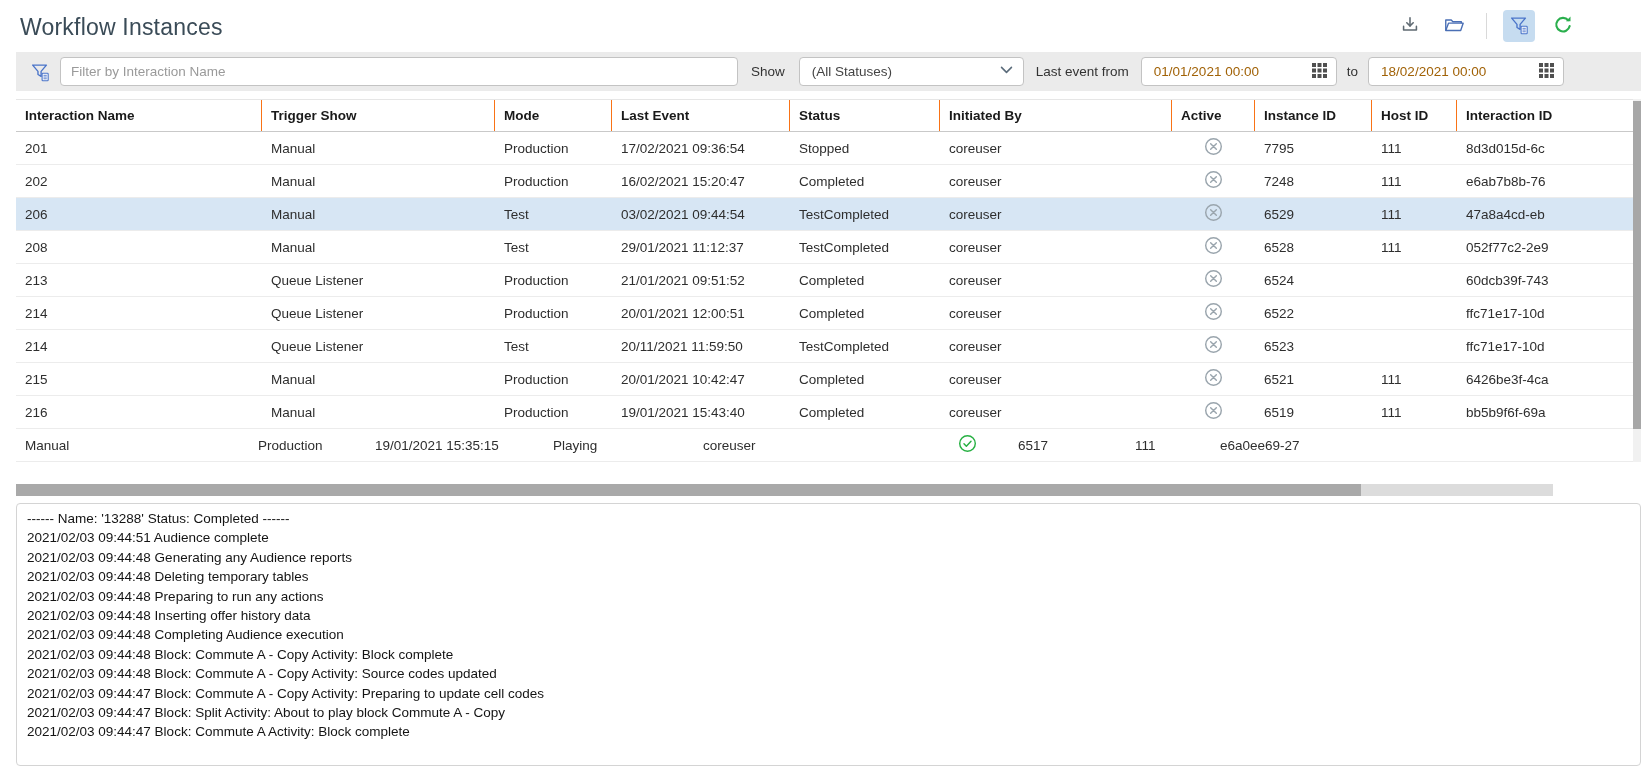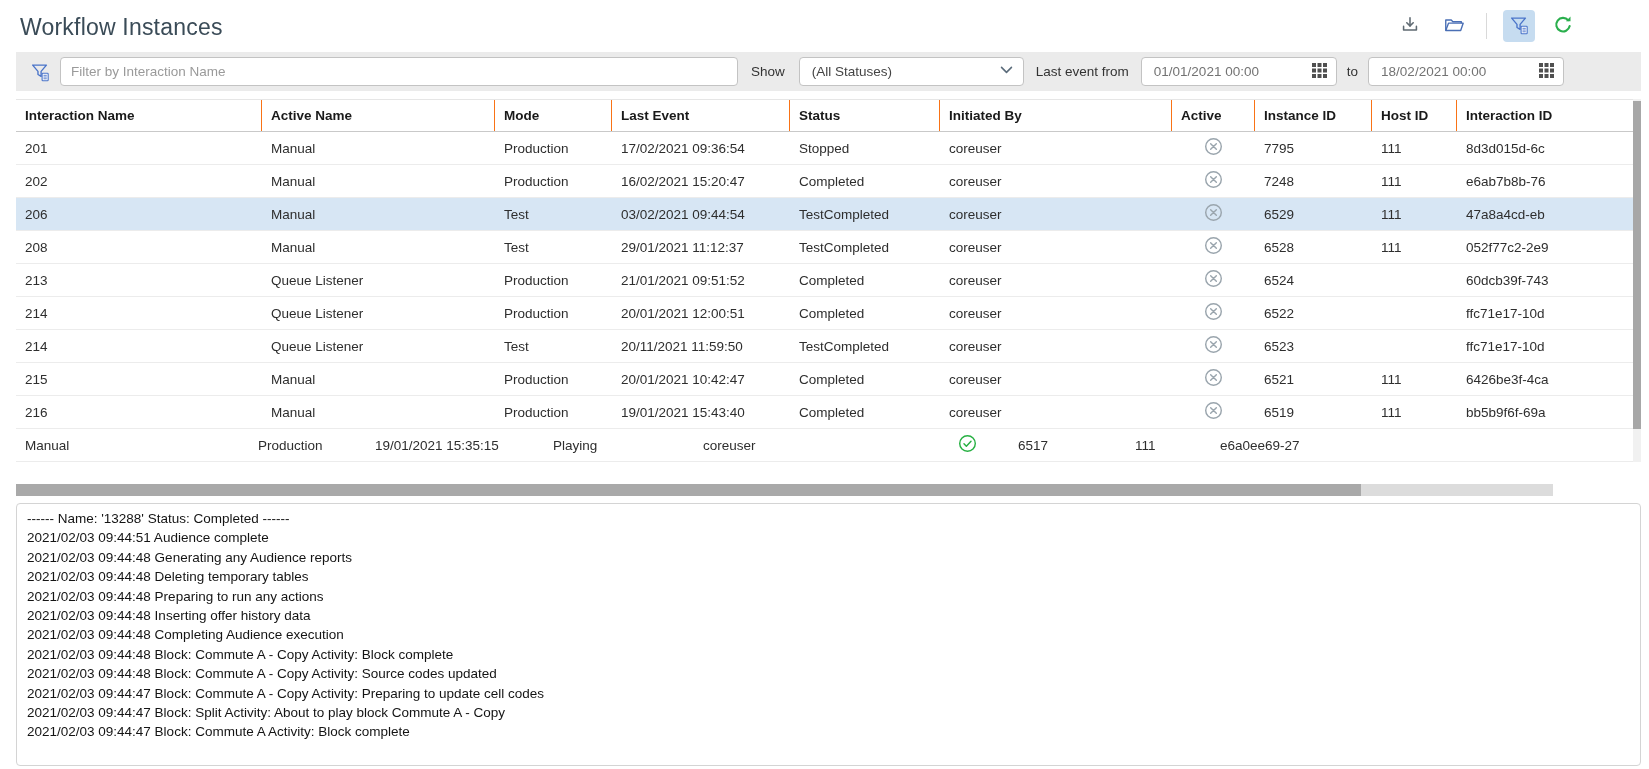--- a/index.html
+++ b/index.html
@@ -23,21 +23,21 @@
   .bar-label { font-size:13.5px; color:#333; white-space:nowrap; }
   .show-label { margin:0 14px 0 13px; }
   .select-box { width:225px; height:29px; background:#fff; border:1px solid #c3c3c3; border-radius:4px;
     display:flex; align-items:center; justify-content:space-between; padding:0 8px 0 12px; cursor:pointer; }
   .select-value { font-size:13.5px; color:#444; }
   .from-label { margin:0 12px; }
   .to-label { margin:0 10px; }
   .date-field { width:196px; height:29px; background:#fff; border:1px solid #c3c3c3; border-radius:4px;
     display:flex; align-items:center; justify-content:space-between; padding:0 9px 0 2px; }
   .date-field input { border:none; outline:none; width:150px; font-family:"Liberation Sans",sans-serif;
-    font-size:13.5px; color:#737373; padding-left:10px; background:transparent; }
+    font-size:13.5px; color:#a16207; padding-left:10px; background:transparent; }
   .cal-btn { border:none; background:transparent; display:flex; align-items:center; cursor:pointer; }
 
   .grid-wrap { margin:0 8px 0 16px; position:relative; width:1625px; }
   .thead { display:flex; height:33px; border-top:1px solid #e6e6e6; border-bottom:1px solid #c9c9c9;
     padding-right:8px; }
   .th { display:flex; align-items:center; padding-left:9px; font-size:13.5px; font-weight:700;
     color:#1a1a1a; border-right:1px solid #f97316; overflow:hidden; white-space:nowrap; flex-shrink:0; }
   .th:last-child { border-right:none; flex:1; }
   .tbody { padding-right:8px; }
   .tr { display:flex; height:33px; border-bottom:1px solid #ececec; background:#fff; cursor:pointer; }
@@ -143,21 +143,21 @@
               <rect x="11" y="11" width="4" height="4"></rect>
             </g>
           </svg></span>
     </button>
   </div>
 </div>
 
 <div class="grid-wrap">
   <div class="thead" id="thead">
       <div class="th" style="width: 246px;">Interaction Name</div>
-      <div class="th" style="width: 233px;">Active Name</div>
+      <div class="th" style="width: 233px;">Trigger Show</div>
       <div class="th" style="width: 117px;">Mode</div>
       <div class="th" style="width: 178px;">Last Event</div>
       <div class="th" style="width: 150px;">Status</div>
       <div class="th" style="width: 232px;">Initiated By</div>
       <div class="th" style="width: 83px;">Active</div>
       <div class="th" style="width: 117px;">Instance ID</div>
       <div class="th" style="width: 85px;">Host ID</div>
       <div class="th">Interaction ID</div>
     </div>
   <div class="tbody" id="tbody">

